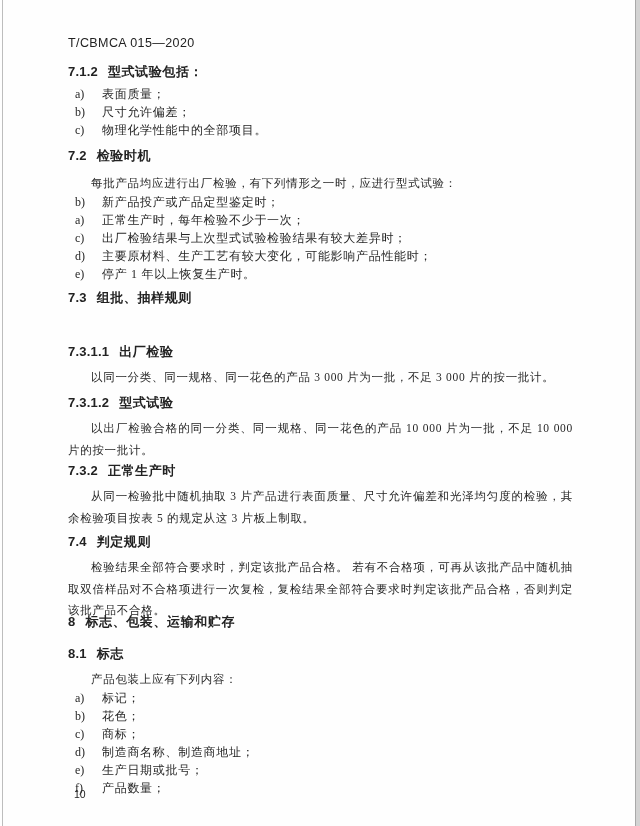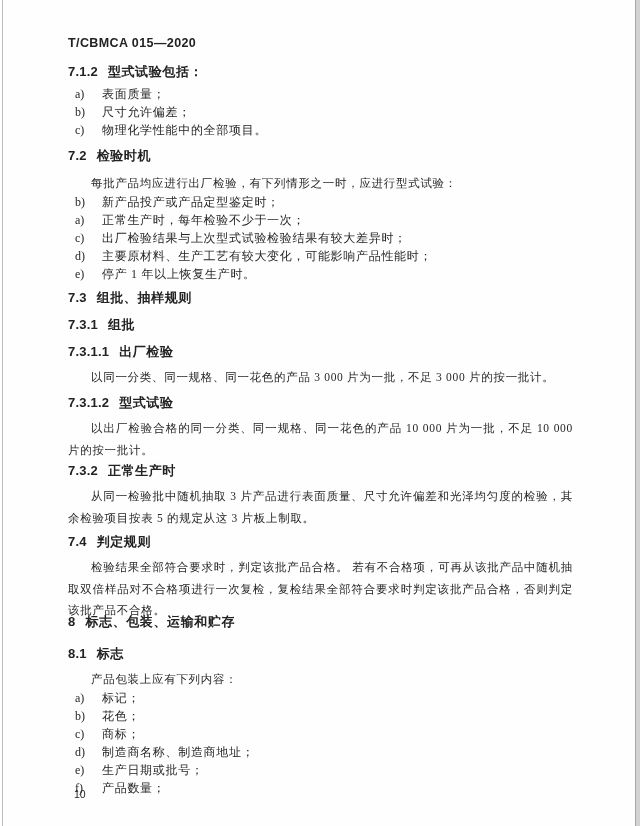--- a/index.html
+++ b/index.html
@@ -29,21 +29,21 @@
   }
   .content {
     position: absolute;
     left: 68px; top: 0;
     width: 505px; height: 826px;
   }
   .blk { position: absolute; left: 0; width: 100%; }
 
   .doc-header {
     font-family: "Liberation Sans", sans-serif;
-    font-weight: bold;
+    font-weight: normal;
     font-size: 12.5px;
     letter-spacing: 0.4px;
     color: #222;
   }
   .h {
     font-family: "Liberation Sans", sans-serif;
     font-weight: bold;
     font-size: 13px;
     line-height: 16px;
     letter-spacing: 0.6px;
@@ -115,23 +115,20 @@
       <div class="li"><span class="lm">a)</span><span>正常生产时，每年检验不少于一次；</span></div>
       <div class="li"><span class="lm">c)</span><span>出厂检验结果与上次型式试验检验结果有较大差异时；</span></div>
       <div class="li"><span class="lm">d)</span><span>主要原材料、生产工艺有较大变化，可能影响产品性能时；</span></div>
       <div class="li"><span class="lm">e)</span><span>停产 1 年以上恢复生产时。</span></div>
     </div>
 
     <div class="blk h" style="top:290px">
       <span class="hn">7.3</span><span class="ht">组批、抽样规则</span>
     </div>
 
-    <div class="blk h" style="top:317px">
-      <span class="hn">7.3.1</span><span class="ht">组批</span>
-    </div>
 
     <div class="blk h" style="top:344px">
       <span class="hn">7.3.1.1</span><span class="ht">出厂检验</span>
     </div>
 
     <div class="blk p" style="top:367px">以同一分类、同一规格、同一花色的产品 3 000 片为一批，不足 3 000 片的按一批计。</div>
 
     <div class="blk h" style="top:395px">
       <span class="hn">7.3.1.2</span><span class="ht">型式试验</span>
     </div>

